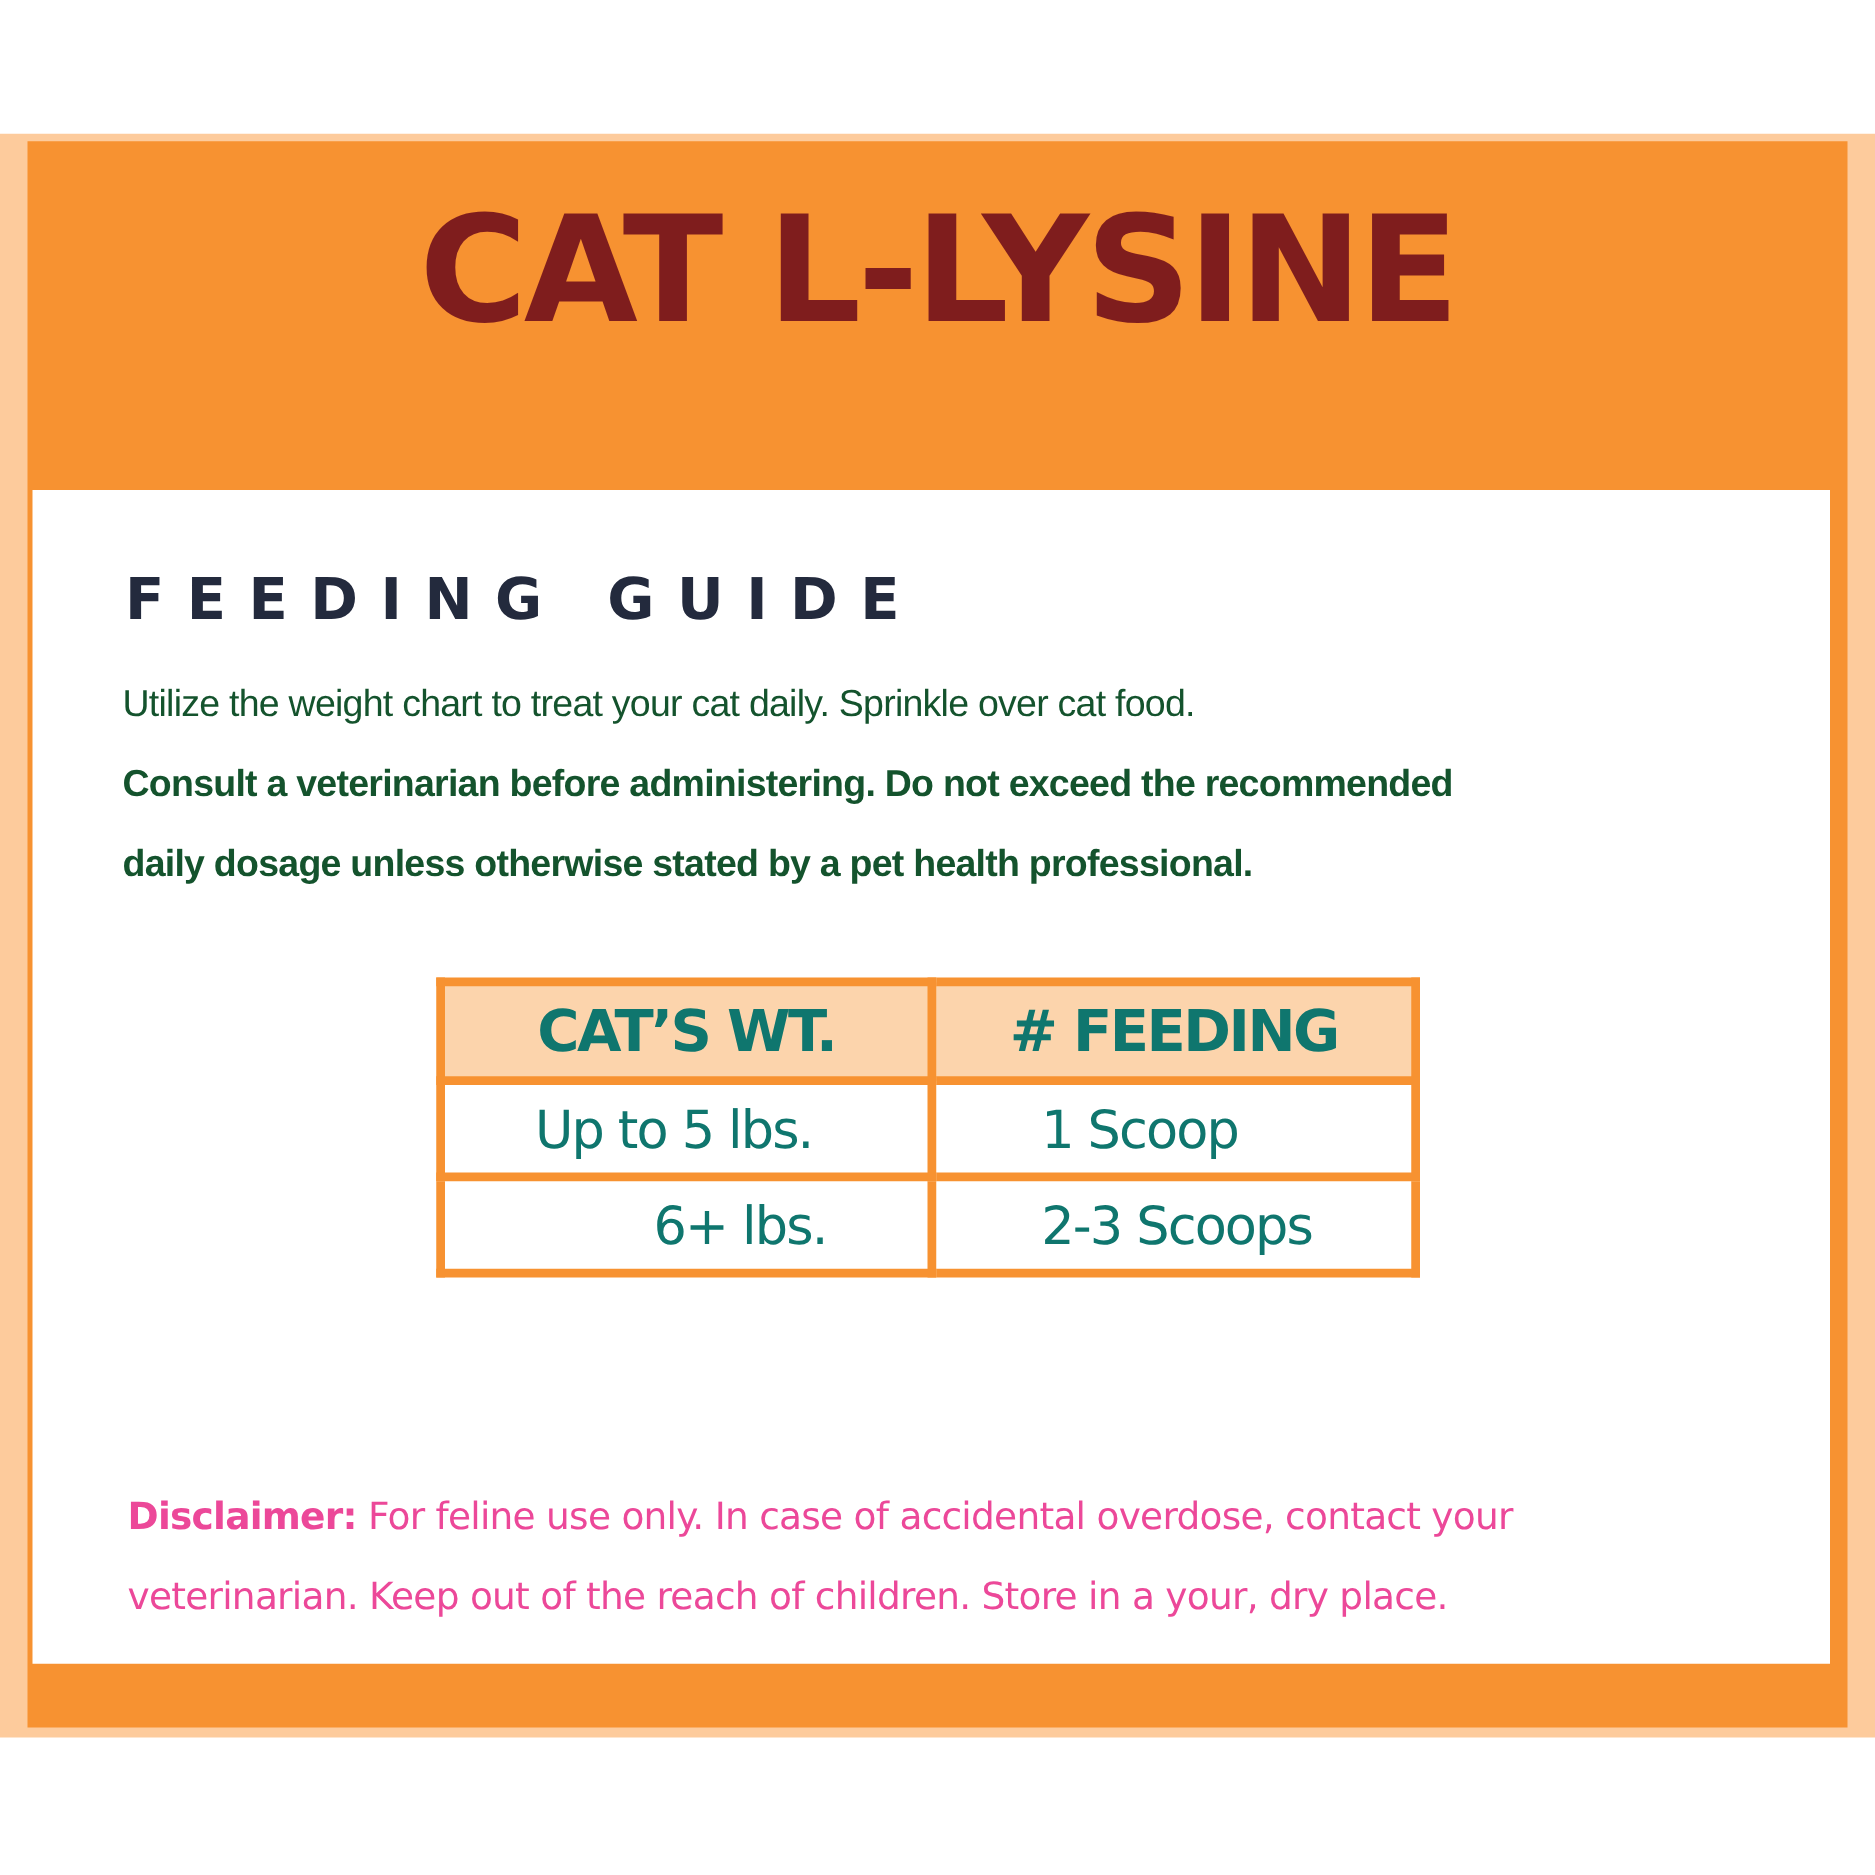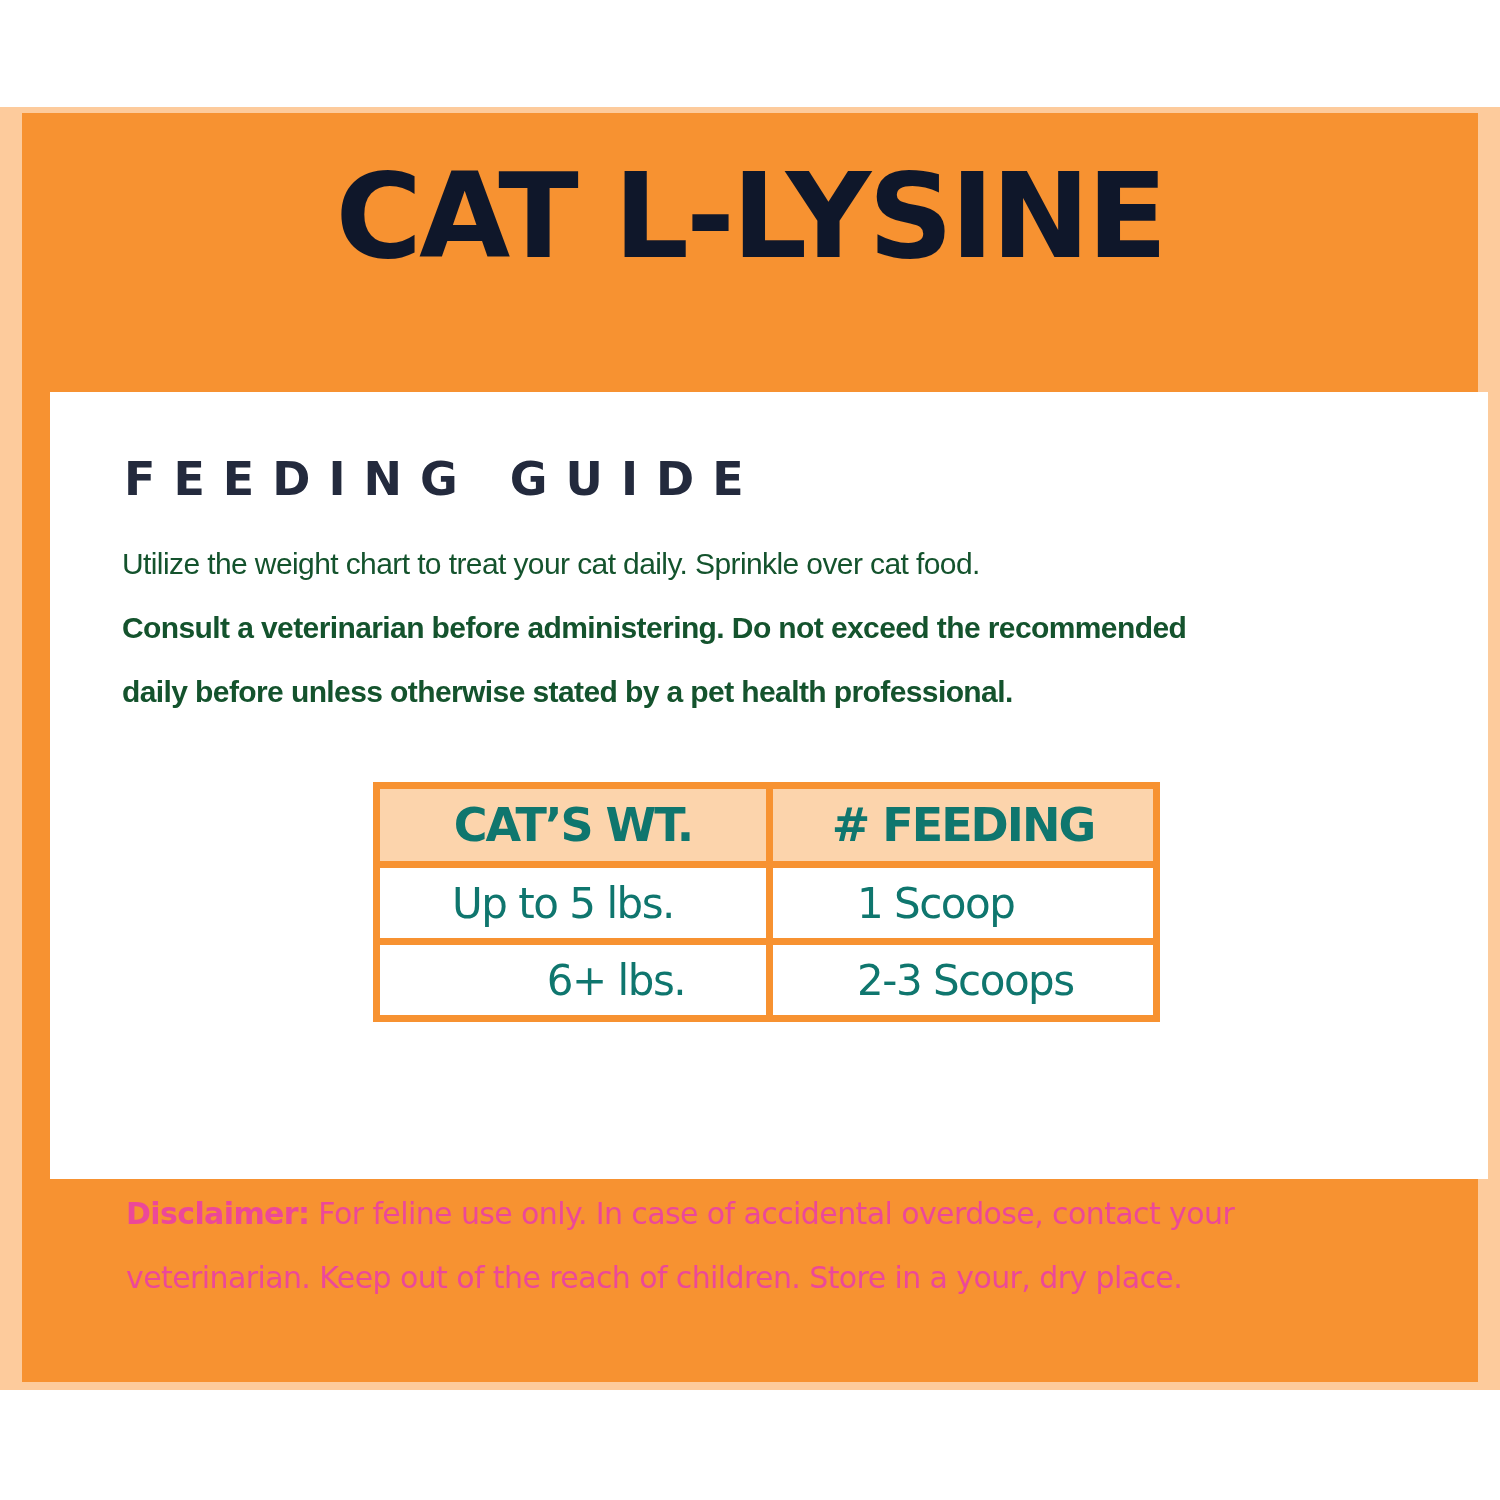--- a/index.html
+++ b/index.html
@@ -13,25 +13,25 @@
     }
     .frame {
       position: absolute; left: 22px; top: 113px; width: 1456px; height: 1269px;
       background: #f79231;
     }
     .header {
       position: absolute; left: 0; top: 0; width: 1456px; height: 278px;
       display: flex; align-items: center; justify-content: center;
     }
     .title {
-      color: #0f172a; font-size: 118px; font-weight: bold; letter-spacing: -3px;
+      color: #7f1d1d; font-size: 118px; font-weight: bold; letter-spacing: -3px;
       font-family: "DejaVu Sans", sans-serif; margin-top: 8px;
     }
     .content {
-      position: absolute; left: 28px; top: 279px; width: 1438px; height: 787px;
+      position: absolute; left: 4px; top: 279px; width: 1438px; height: 939px;
       background: #ffffff;
     }
     .section-title {
       position: absolute; left: 74px; top: 60px; margin: 0;
       font-size: 46px; font-weight: bold; letter-spacing: 18px; color: #232a3d;
       font-family: "DejaVu Sans", sans-serif;
     }
     .intro {
       position: absolute; left: 72px; top: 140px; width: 1350px;
       font-size: 30px; line-height: 64px; color: #14532d; letter-spacing: -0.6px;
@@ -74,21 +74,21 @@
   <div class="header">
     <h1 class="title">CAT L-LYSINE</h1>
   </div>
 
   <div class="content">
     <h2 class="section-title">FEEDING GUIDE</h2>
 
     <div class="intro">
       <span class="line1">Utilize the weight chart to treat your cat daily. Sprinkle over cat food.</span>
       <span class="bold">Consult a veterinarian before administering. Do not exceed the recommended</span>
-      <span class="bold">daily before unless otherwise stated by a pet health professional.</span>
+      <span class="bold">daily dosage unless otherwise stated by a pet health professional.</span>
     </div>
 
     <table class="dose">
       <thead>
         <tr>
           <th class="col-wt">CAT’S WT.</th>
           <th class="col-sc"># FEEDING</th>
         </tr>
       </thead>
       <tbody>

